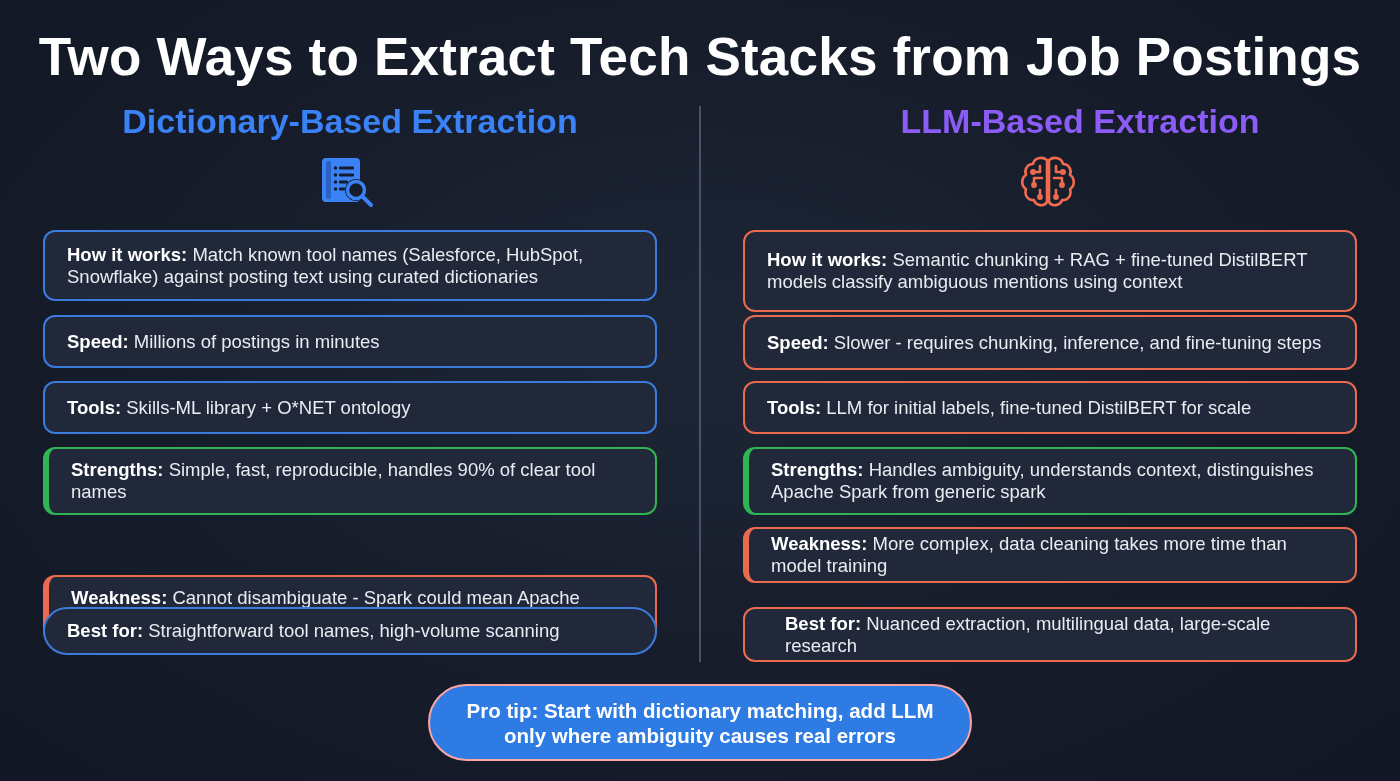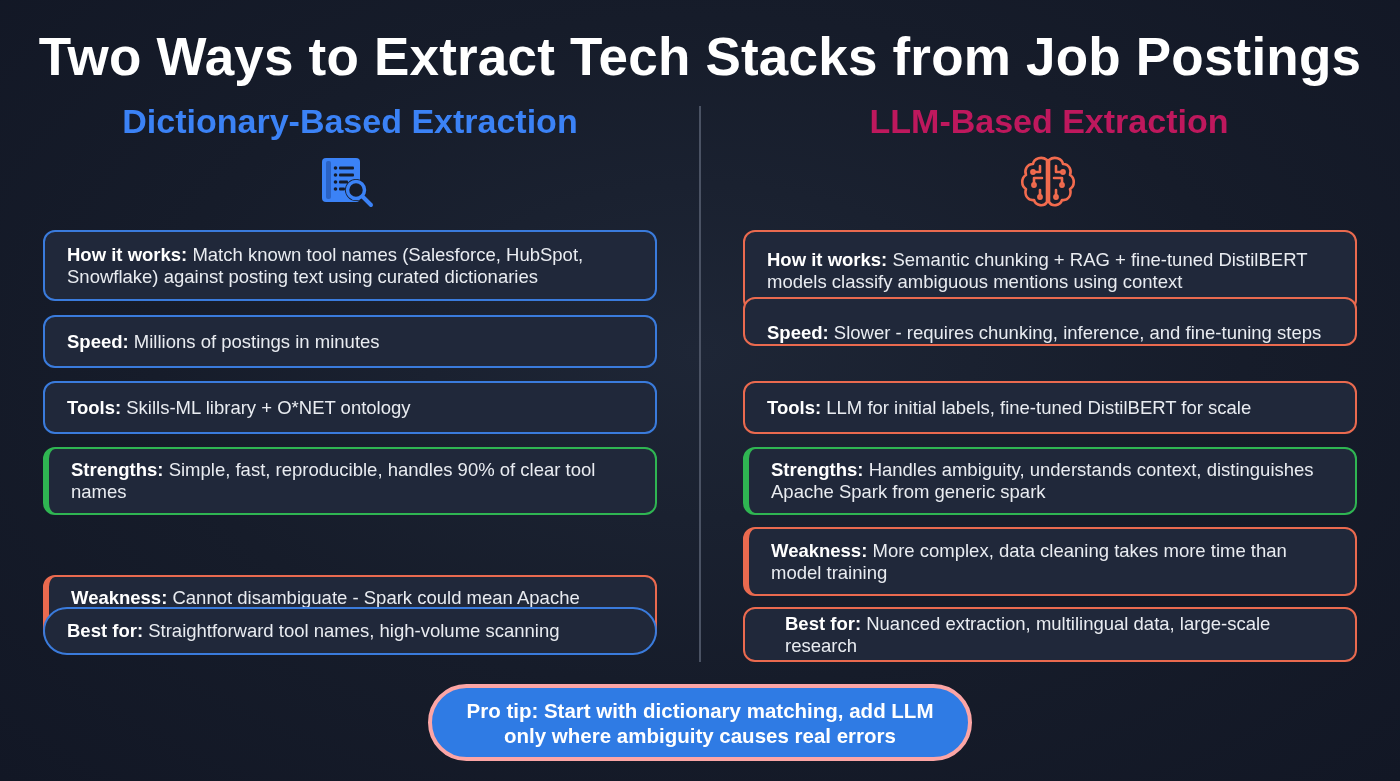--- a/index.html
+++ b/index.html
@@ -13,21 +13,21 @@
     }
     .title {
       position: absolute; left: 0; right: 0; top: 26px;
       text-align: center; font-weight: 700; font-size: 53px; color: #ffffff;
       letter-spacing: 0.2px;
     }
     .col-heading {
       position: absolute; top: 102px; font-weight: 700; font-size: 34px; text-align: center;
     }
     .col-heading.left { left: 50px; width: 600px; color: #3b82f6; }
-    .col-heading.right { left: 749px; width: 600px; color: #be185d; }
+    .col-heading.right { left: 780px; width: 600px; color: #8b5cf6; }
     .icon { position: absolute; top: 152px; width: 60px; height: 60px; }
     .icon.left { left: 318px; }
     .icon.right { left: 1018px; }
     .divider {
       position: absolute; left: 699px; top: 106px; width: 2px; height: 556px;
       background: #4a5263;
     }
     .card {
       position: absolute; border-radius: 12px; background: #20283a;
       padding: 0 22px; display: flex; align-items: center;
@@ -35,21 +35,21 @@
     }
     .card b { font-weight: 700; color: #ffffff; }
     .card.blue { border: 2.5px solid #3a7bdc; }
     .card.orange { border: 2.5px solid #ea6a4f; }
     .card.green { border: 2.5px solid #2fb552; border-left: 6px solid #2fb552; }
     .card.weak-l { border: 2.5px solid #ea6a4f; border-left: 6px solid #ea6a4f; }
     .left-col { left: 43px; width: 614px; }
     .right-col { left: 743px; width: 614px; }
     .protip {
       position: absolute; left: 428px; top: 684px; width: 544px; height: 77px;
-      border-radius: 40px; background: #2f7be4; border: 4px solid #fca5a5;
+      border-radius: 40px; background: #2f7be4; border: 2px solid #fca5a5;
       display: flex; align-items: center; justify-content: center; text-align: center;
       font-weight: 700; font-size: 20.5px; line-height: 25px; color: #ffffff;
       padding: 0 30px;
     }
   </style>
 </head>
 <body>
 
 <div class="title">Two Ways to Extract Tech Stacks from Job Postings</div>
 
@@ -108,29 +108,29 @@
 <div class="card weak-l left-col" style="top:527px;height:68px;margin-top:48px;">
   <div><b>Weakness:</b> <span>Cannot disambiguate - Spark could mean Apache Spark or a generic word</span></div>
 </div>
 <div class="card blue left-col" style="top:607px;height:48px;border-radius:25px;">
   <div><b>Best for:</b> <span>Straightforward tool names, high-volume scanning</span></div>
 </div>
 
 <div class="card orange right-col" style="top:230px;height:82px;">
   <div><b>How it works:</b> <span>Semantic chunking + RAG + fine-tuned DistilBERT models classify ambiguous mentions using context</span></div>
 </div>
-<div class="card orange right-col" style="top:297px;height:49px;align-items:flex-end;">
+<div class="card orange right-col" style="top:315px;height:55px;">
   <div><b>Speed:</b> <span>Slower - requires chunking, inference, and fine-tuning steps</span></div>
 </div>
 <div class="card orange right-col" style="top:381px;height:53px;align-items:center;">
   <div><b>Tools:</b> <span>LLM for initial labels, fine-tuned DistilBERT for scale</span></div>
 </div>
 <div class="card green right-col" style="top:447px;height:68px;">
   <div><b>Strengths:</b> <span>Handles ambiguity, understands context, distinguishes Apache Spark from generic spark</span></div>
 </div>
-<div class="card weak-l right-col" style="top:527px;height:69px;">
+<div class="card weak-l right-col" style="top:527px;height:56px;">
   <div><b>Weakness:</b> <span>More complex, data cleaning takes more time than model training</span></div>
 </div>
 <div class="card orange right-col" style="top:607px;height:55px;padding-left:40px;">
   <div><b>Best for:</b> <span>Nuanced extraction, multilingual data, large-scale research</span></div>
 </div>
 
 <div class="protip">Pro tip: Start with dictionary matching, add LLM only where ambiguity causes real errors</div>
 
 </body></html>

